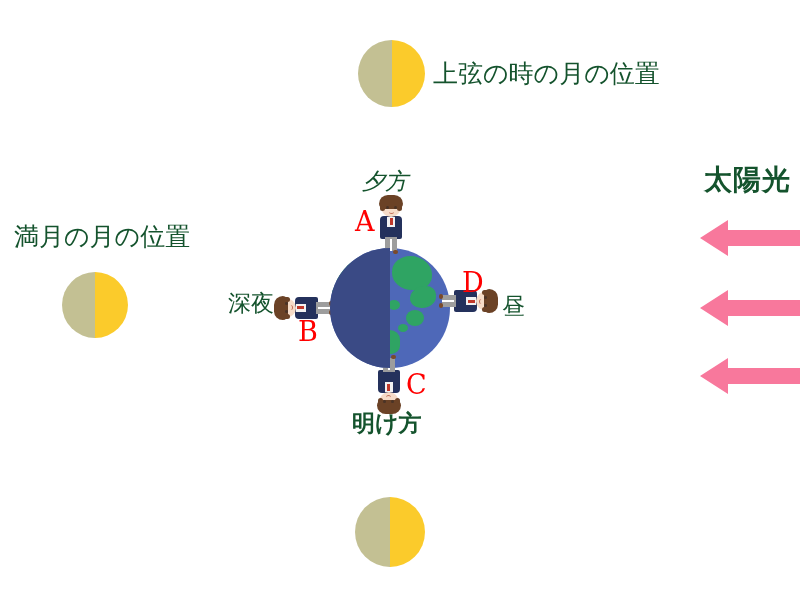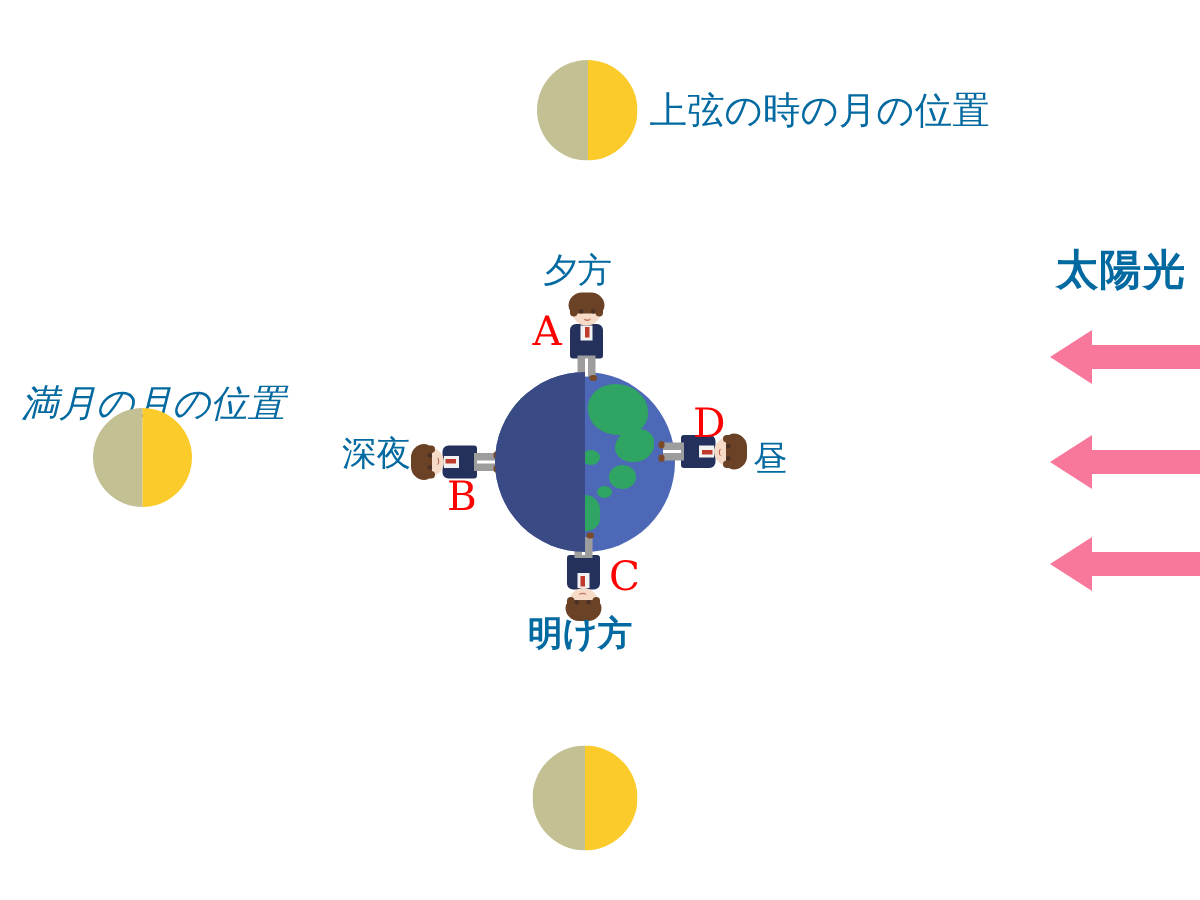--- a/index.html
+++ b/index.html
@@ -16,21 +16,21 @@
     width: 800px;
     height: 600px;
     background: #ffffff;
     overflow: hidden;
   }
 
   
   .jp-label {
     position: absolute;
     font-family: "DejaVu Sans", "Liberation Sans", sans-serif;
-    color: #0369a1;
+    color: #14532d;
     white-space: nowrap;
     line-height: 1;
     font-weight: 400;
   }
   .moon-caption { font-size: 25px; letter-spacing: 0px; }
   .time-label   { font-size: 23px; }
   .sun-title    { font-size: 28px; font-weight: 700; letter-spacing: 1px; }
 
   .letter {
     position: absolute;
@@ -205,21 +205,21 @@
 <body>
 
 <div id="stage">
 
   <div class="moon" style="left:358px; top:40px; width:67px; height:67px;">
     <div class="half dark" style="background:#c3c093;"></div>
     <div class="half light" style="background:#fbcb2b;"></div>
   </div>
   <div class="jp-label moon-caption" style="left:433px; top:61px;">上弦の時の月の位置</div>
 
-  <div class="jp-label moon-caption" style="left:14px; top:256px;font-style:italic;">満月の月の位置</div>
+  <div class="jp-label moon-caption" style="left:14px; top:224px;">満月の月の位置</div>
   <div class="moon" style="left:62px; top:272px; width:66px; height:66px;">
     <div class="half dark" style="background:#c3c093;"></div>
     <div class="half light" style="background:#fbcb2b;"></div>
   </div>
 
   <div class="moon" style="left:355px; top:497px; width:70px; height:70px;">
     <div class="half dark" style="background:#c3c093;"></div>
     <div class="half light" style="background:#fbcb2b;"></div>
   </div>
 
@@ -258,21 +258,21 @@
     <div class="p-eye l"></div>
     <div class="p-eye r"></div>
     <div class="p-mouth"></div>
     <div class="p-body"></div>
     <div class="p-shirt"></div>
     <div class="p-tie"></div>
     <div class="p-legs"></div>
     <div class="p-shoe l"></div>
     <div class="p-shoe r"></div>
   </div>
-  <div class="jp-label time-label" style="left:362px; top:170px;">夕方</div>
+  <div class="jp-label time-label" style="left:362px; top:170px;font-style:italic;">夕方</div>
   <div class="letter" style="left:355px; top:208px;">A</div>
 
   <div class="person" style="left:287px; top:279px; transform:rotate(-90deg); transform-origin:50% 50%;">
     <div class="p-hair"></div>
     <div class="p-head"></div>
     <div class="p-eye l"></div>
     <div class="p-eye r"></div>
     <div class="p-mouth"></div>
     <div class="p-body"></div>
     <div class="p-shirt"></div>

